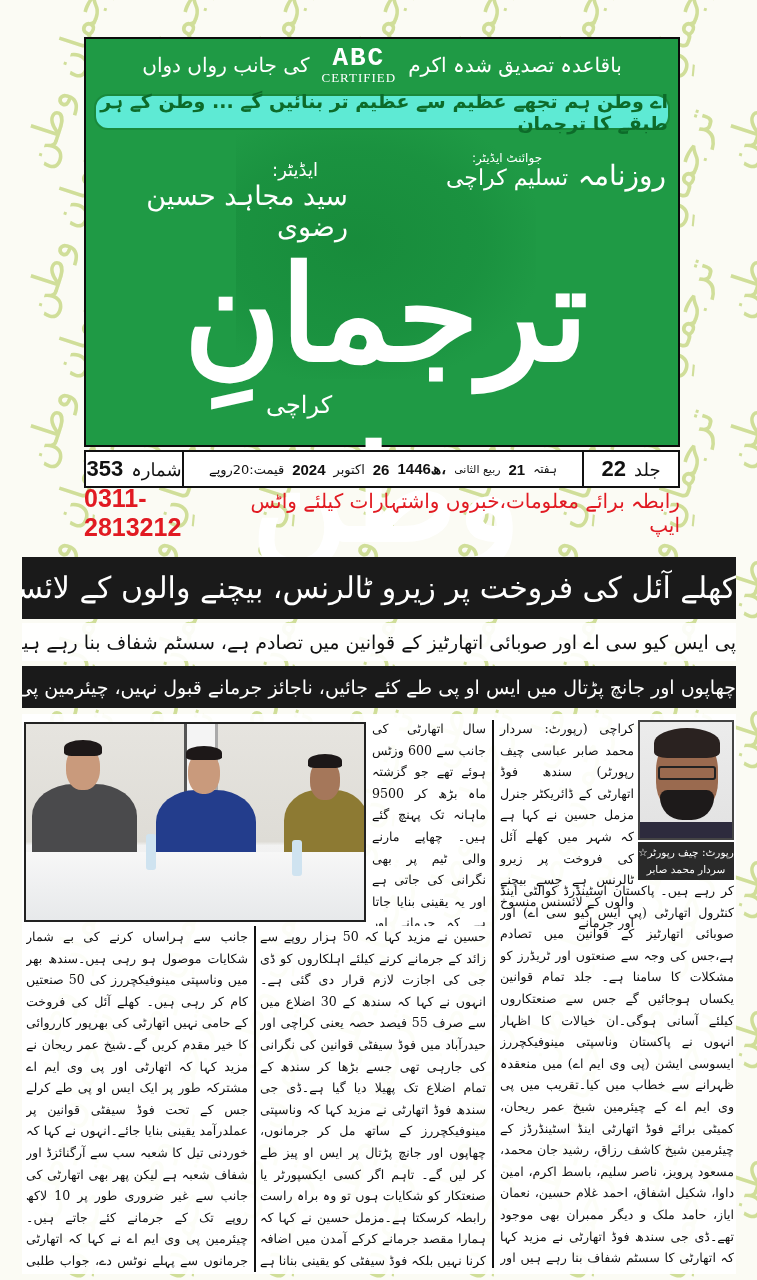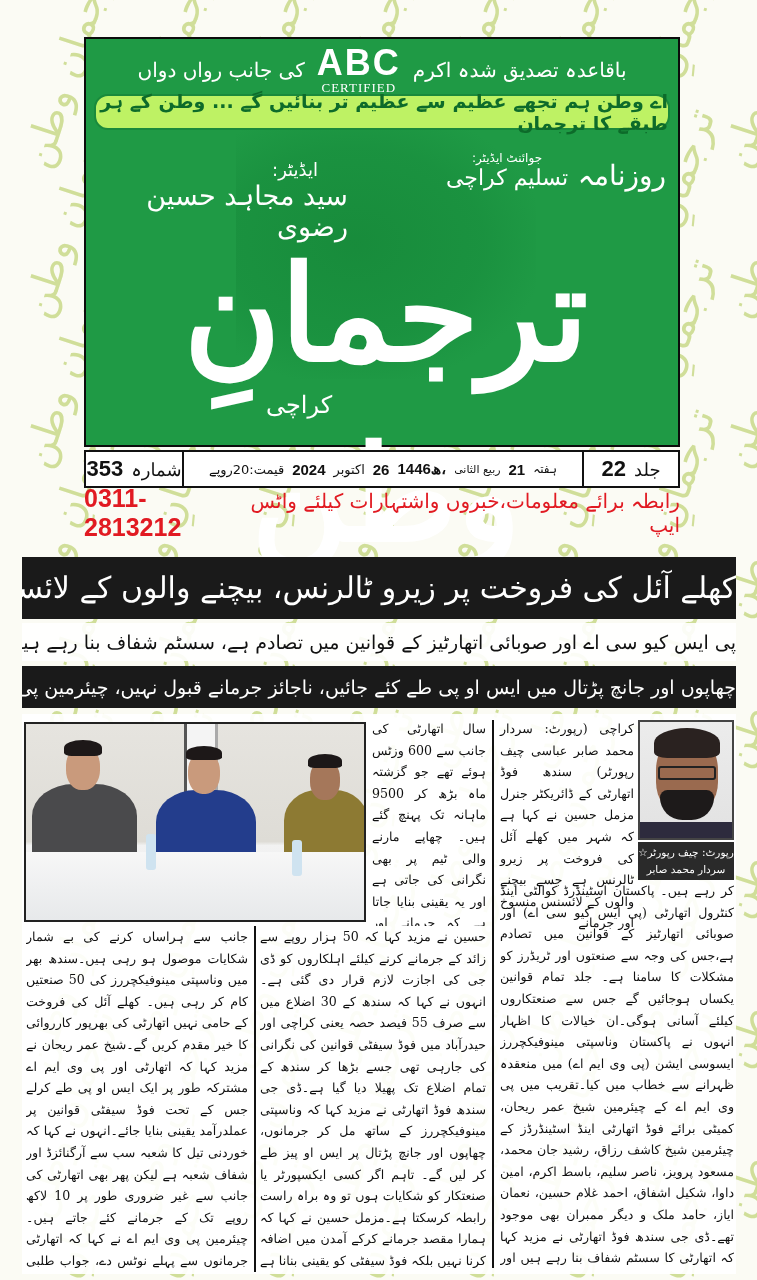--- a/index.html
+++ b/index.html
@@ -33,25 +33,25 @@
     position: absolute; left: 150px; top: 70px; width: 300px; height: 270px;
     background: radial-gradient(ellipse at 40% 50%, #178a3a 0%, #1a913f 50%, rgba(31,154,69,0) 75%);
     opacity: 0.9;
   }
   .tagline-top {
     position: absolute; left: 0; right: 0; top: 6px; text-align: center;
     color: #fff; font-family: "DejaVu Serif", serif; font-size: 20px; direction: rtl;
     display: flex; justify-content: center; align-items: center; gap: 12px;
   }
   .abc-badge { display: inline-flex; flex-direction: column; align-items: center; line-height: 1; direction: ltr; }
-  .abc-badge .abc { font-family: Liberation Sans, sans-serif; font-weight: bold; font-size: 36px; letter-spacing: 2px; }
+  .abc-badge .abc { font-family: Liberation Mono, monospace; font-weight: bold; font-size: 26px; letter-spacing: 2px; }
   .abc-badge .cert { font-family: "Liberation Serif", serif; font-size: 13px; letter-spacing: 1px; }
   .slogan {
     position: absolute; left: 8px; right: 8px; top: 55px; height: 36px;
-    background: #bef264; border-radius: 14px; border: 2px solid #1a8a3c;
+    background: #5eead4; border-radius: 14px; border: 2px solid #1a8a3c;
     color: #0d6b2a; font-weight: bold; font-size: 19px; direction: rtl;
     display: flex; align-items: center; justify-content: center;
   }
   .roznama {
     position: absolute; right: 12px; top: 120px; color: #fff;
     font-family: "DejaVu Serif", serif; font-size: 28px; direction: rtl;
   }
   .joint-editor {
     position: absolute; right: 110px; top: 112px; color: #fff; text-align: center; direction: rtl;
   }

